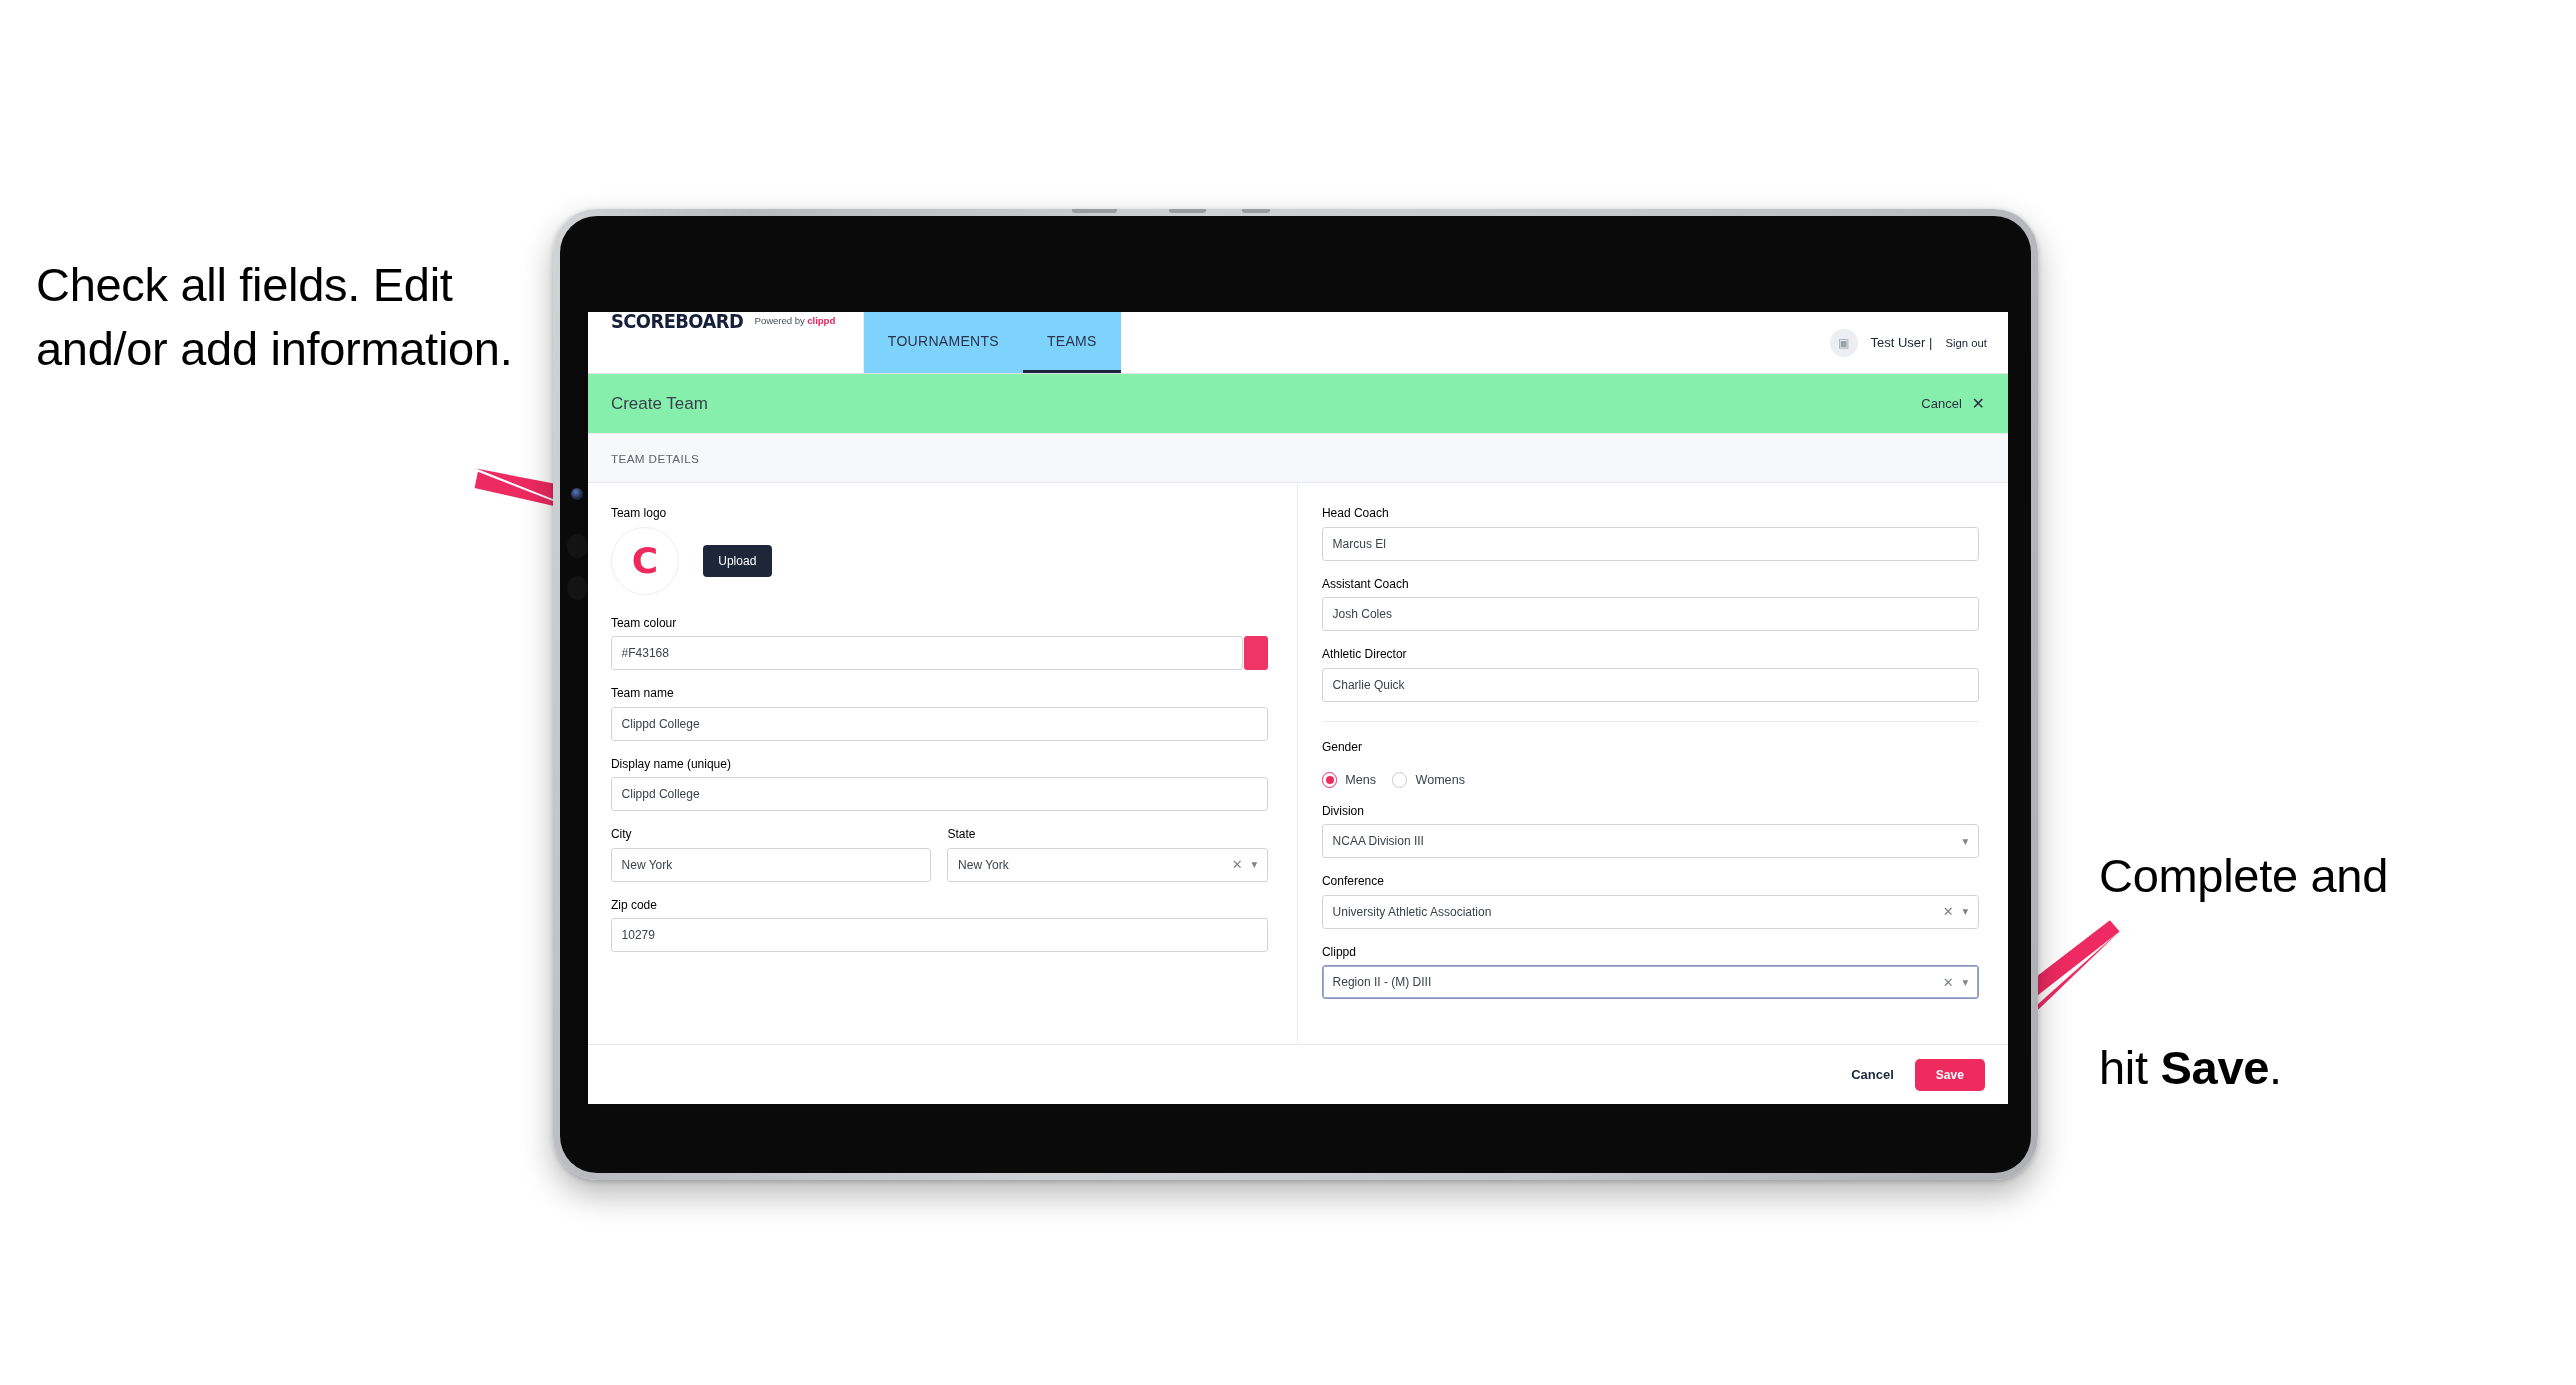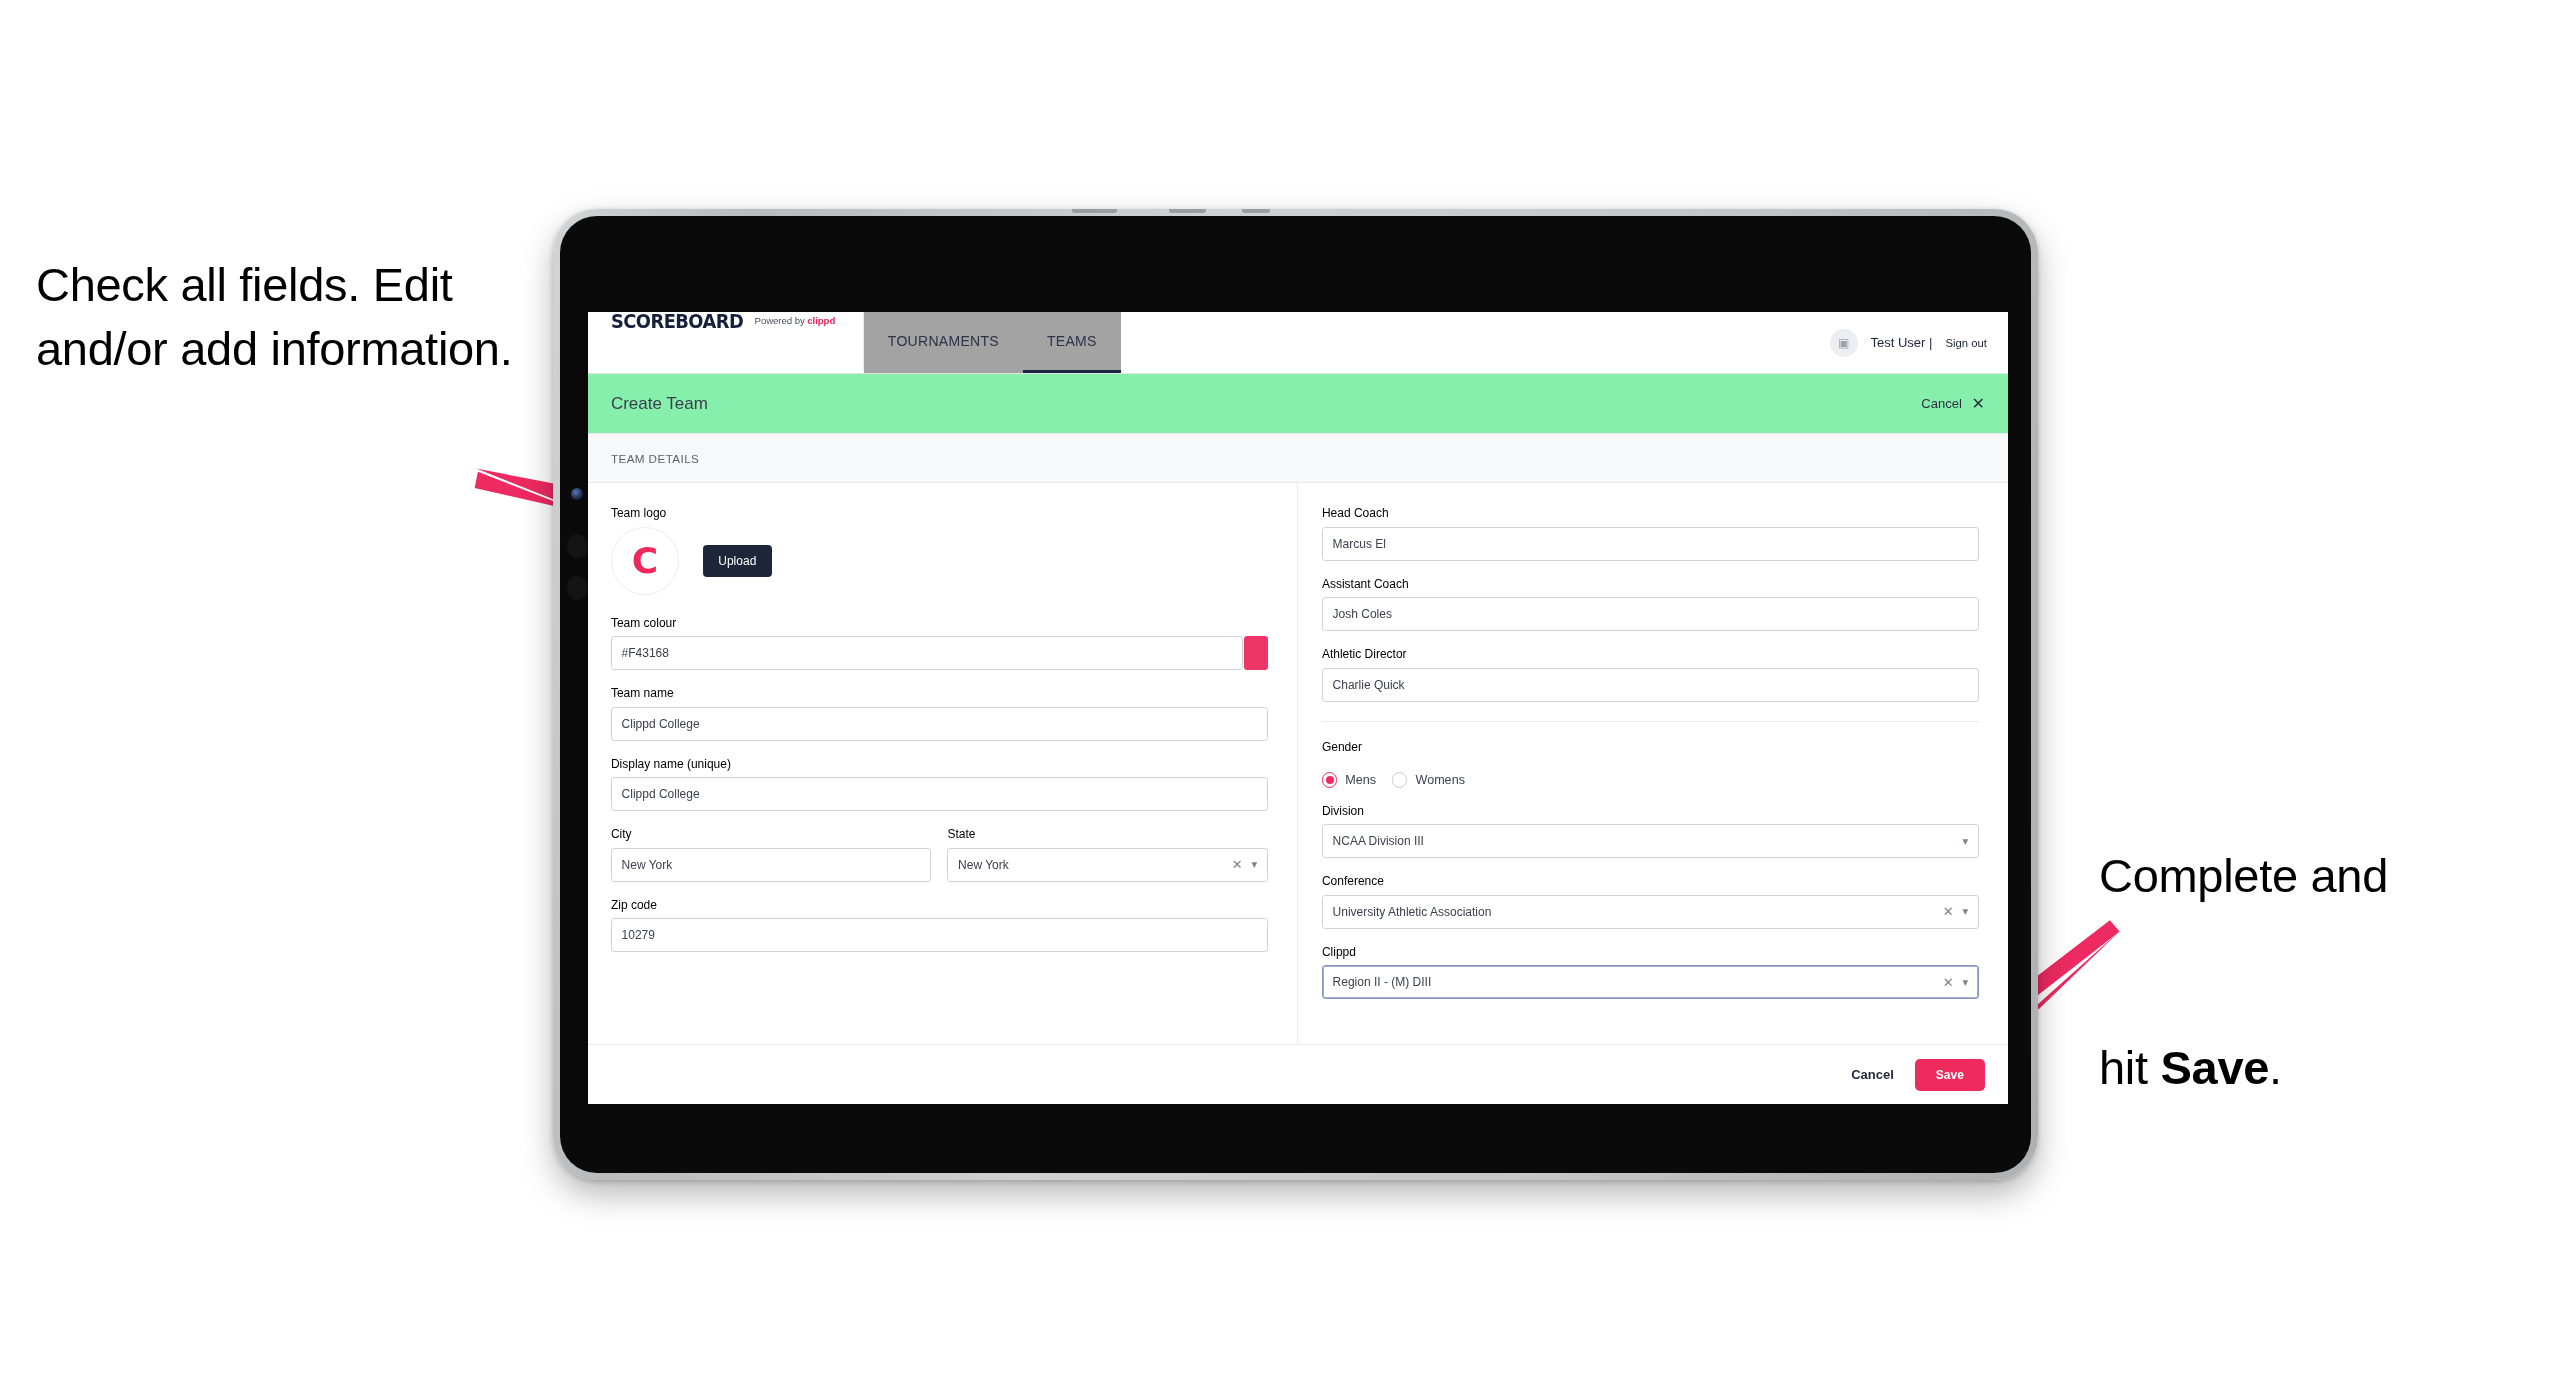--- a/index.html
+++ b/index.html
@@ -81,21 +81,21 @@
     font-weight: 700; font-size: 19.4px; letter-spacing: -0.6px;
     color: #17203a; line-height: 1; transform: scaleX(.92); transform-origin:left;
   }
   #brand-sub { font-size: 9.7px; color: #4a4f5c; margin-top: 3.2px; letter-spacing:-0.1px; }
   #brand-sub .clippd { color:#e8255c; font-weight:700; }
 
   .navtab {
     display: flex; align-items: center; padding: 0 24px;
     font-size: 14px; color: #2c3247; letter-spacing: 0.3px;
     border-bottom: 3.2px solid transparent;
-    background: #a3a3a3; cursor: pointer;
+    background: #7dd3fc; cursor: pointer;
   }
   .navtab.active { border-bottom-color:#1d2540; }
   #topnav-right {
     margin-left:auto; display:flex; align-items:center; gap:13px; padding-right:21px;
   }
   #avatar {
     width:27.6px;height:27.6px;border-radius:50%;background:#eceef1;
     display:flex;align-items:center;justify-content:center;color:#9aa0ab;font-size:12px;
   }
   #username { font-size:13px; color:#21283c; }

